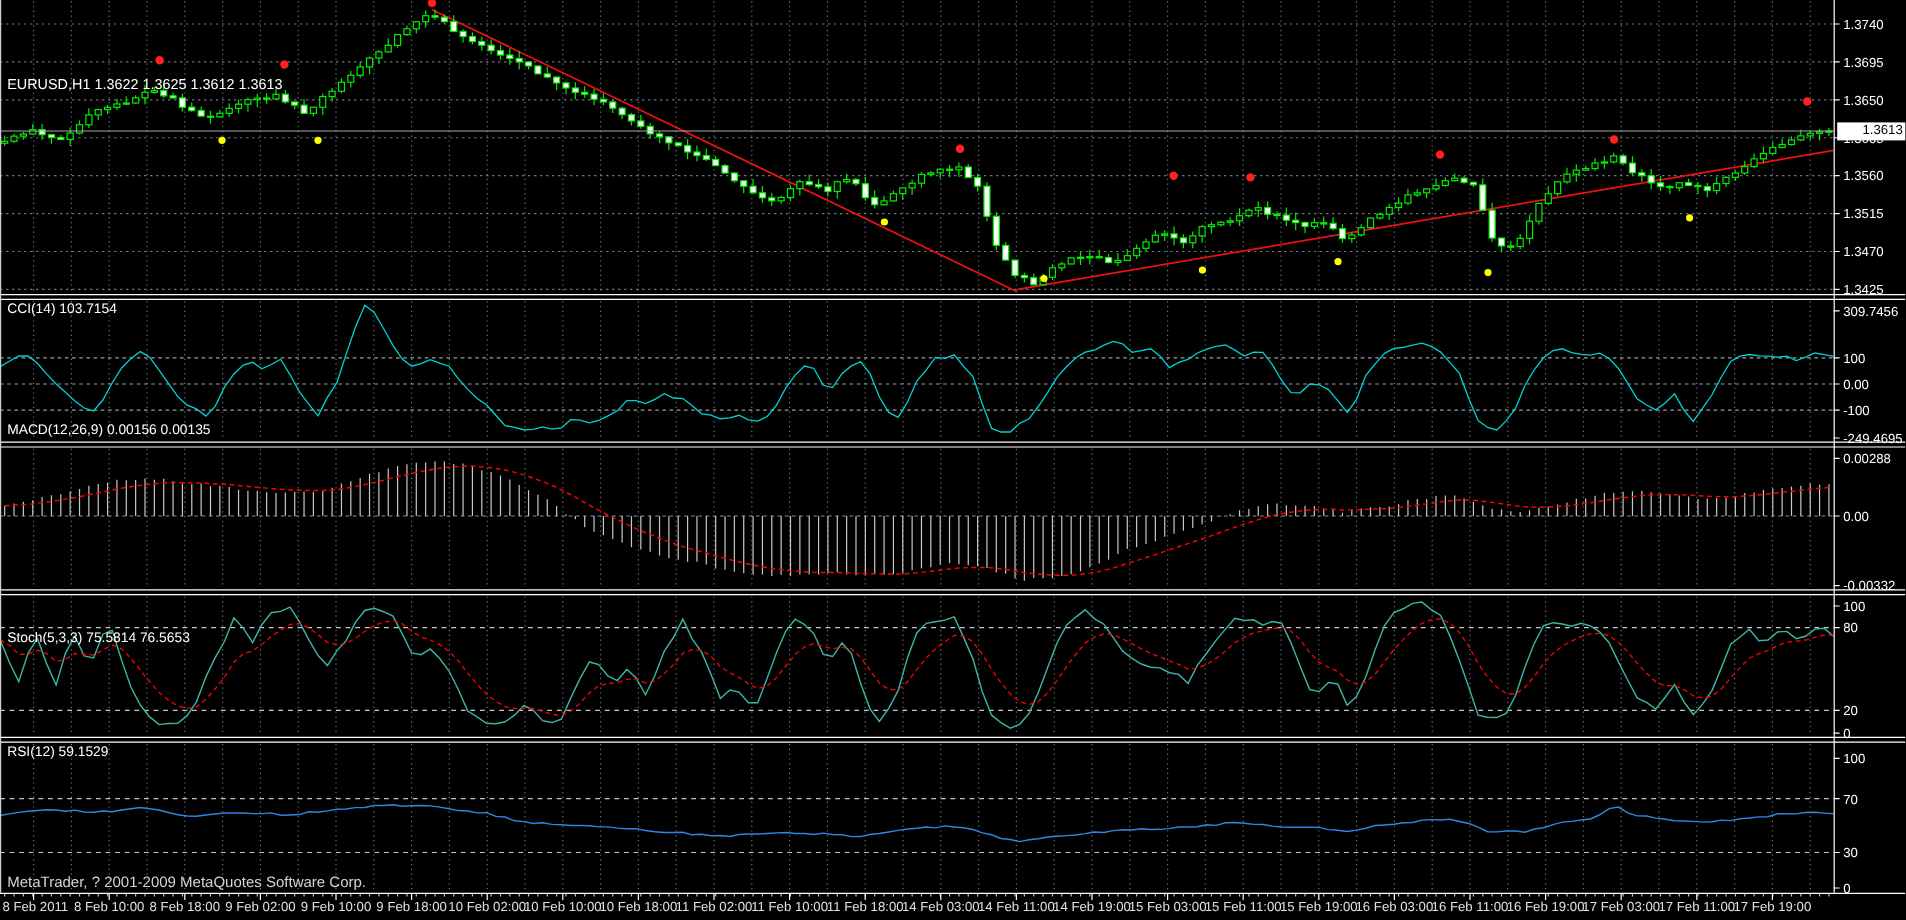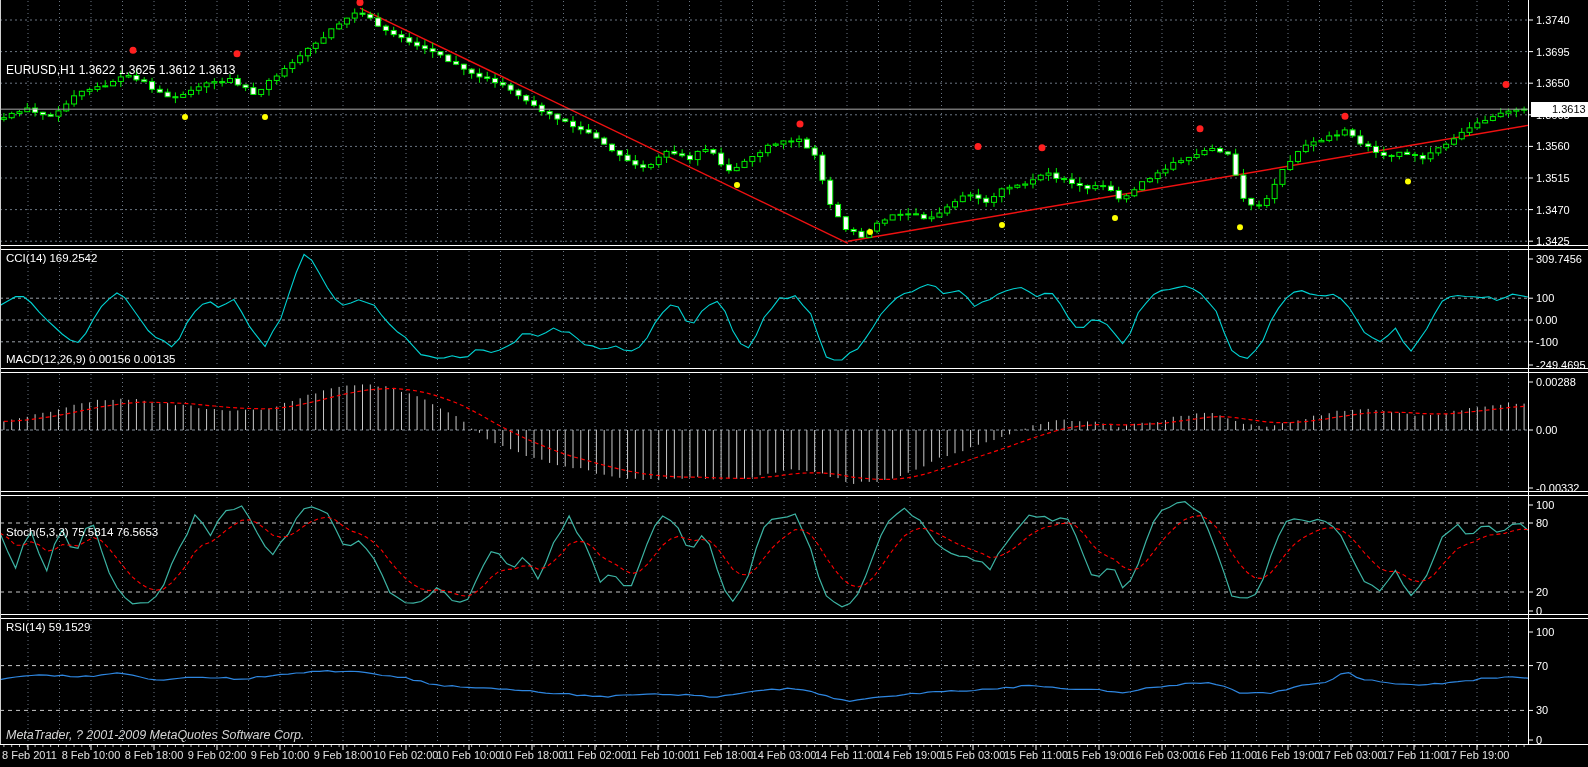--- a/index.html
+++ b/index.html
@@ -2,21 +2,21 @@
 <html><head>
 <meta charset="utf-8">
 <style>
   html,body{margin:0;padding:0;background:#000;}
   #win{position:relative;width:1588px;height:767px;background:#000;overflow:hidden;
        font-family:"Liberation Sans",sans-serif;}
   #chart-svg{position:absolute;left:0;top:0;}
   .ovl{position:absolute;color:#fff;font-size:11px;white-space:nowrap;z-index:5;}
   .plabel{font-size:11.5px;}
   #main-label{font-size:12px;}
-  #footer-label{color:#d4d4d4;font-size:12.5px;font-style:italic;}
+  #footer-label{color:#d4d4d4;font-size:12.5px;}
   #price-box{background:#ffffff;color:#000;font-size:11px;line-height:15px;
              padding-left:21px;width:52px;height:15px;z-index:6;}
   text{font-family:"Liberation Sans",sans-serif;}
 </style>
 </head>
 <body>
 
 <div id="win">
   <svg id="chart-svg" width="1588" height="767">
       <rect x="0" y="0" width="1588" height="767" fill="#000000"></rect>
@@ -1236,21 +1236,21 @@
         <text x="1351" y="759" fill="#e0e0e0" font-size="11px" text-anchor="middle">17 Feb 03:00</text>
         <line x1="1414" y1="745" x2="1414" y2="750" stroke="#ffffff" stroke-width="1"></line>
         <text x="1414" y="759" fill="#e0e0e0" font-size="11px" text-anchor="middle">17 Feb 11:00</text>
         <line x1="1477" y1="745" x2="1477" y2="750" stroke="#ffffff" stroke-width="1"></line>
         <text x="1477" y="759" fill="#e0e0e0" font-size="11px" text-anchor="middle">17 Feb 19:00</text>
       </g>
     </svg>
 
   <div class="ovl" id="main-label" style="left:6px;top:16px;margin-top:47px;">EURUSD,H1 1.3622 1.3625 1.3612 1.3613</div>
 
-  <div class="ovl plabel" style="left:6px;top:252px;">CCI(14) 169.2542</div>
+  <div class="ovl plabel" style="left:6px;top:252px;">CCI(14) 103.7154</div>
   <div class="ovl plabel" style="left:6px;top:353px;">MACD(12,26,9) 0.00156 0.00135</div>
   <div class="ovl plabel" style="left:6px;top:498px;margin-top:28px;">Stoch(5,3,3) 75.5814 76.5653</div>
-  <div class="ovl plabel" style="left:6px;top:621px;">RSI(14) 59.1529</div>
+  <div class="ovl plabel" style="left:6px;top:621px;">RSI(12) 59.1529</div>
 
   <div class="ovl" id="price-box" style="left:1531px;top:102px;">1.3613</div>
 
   <div class="ovl" id="footer-label" style="left:6px;top:728px;">MetaTrader, ? 2001-2009 MetaQuotes Software Corp.</div>
 </div>
 
 </body></html>

